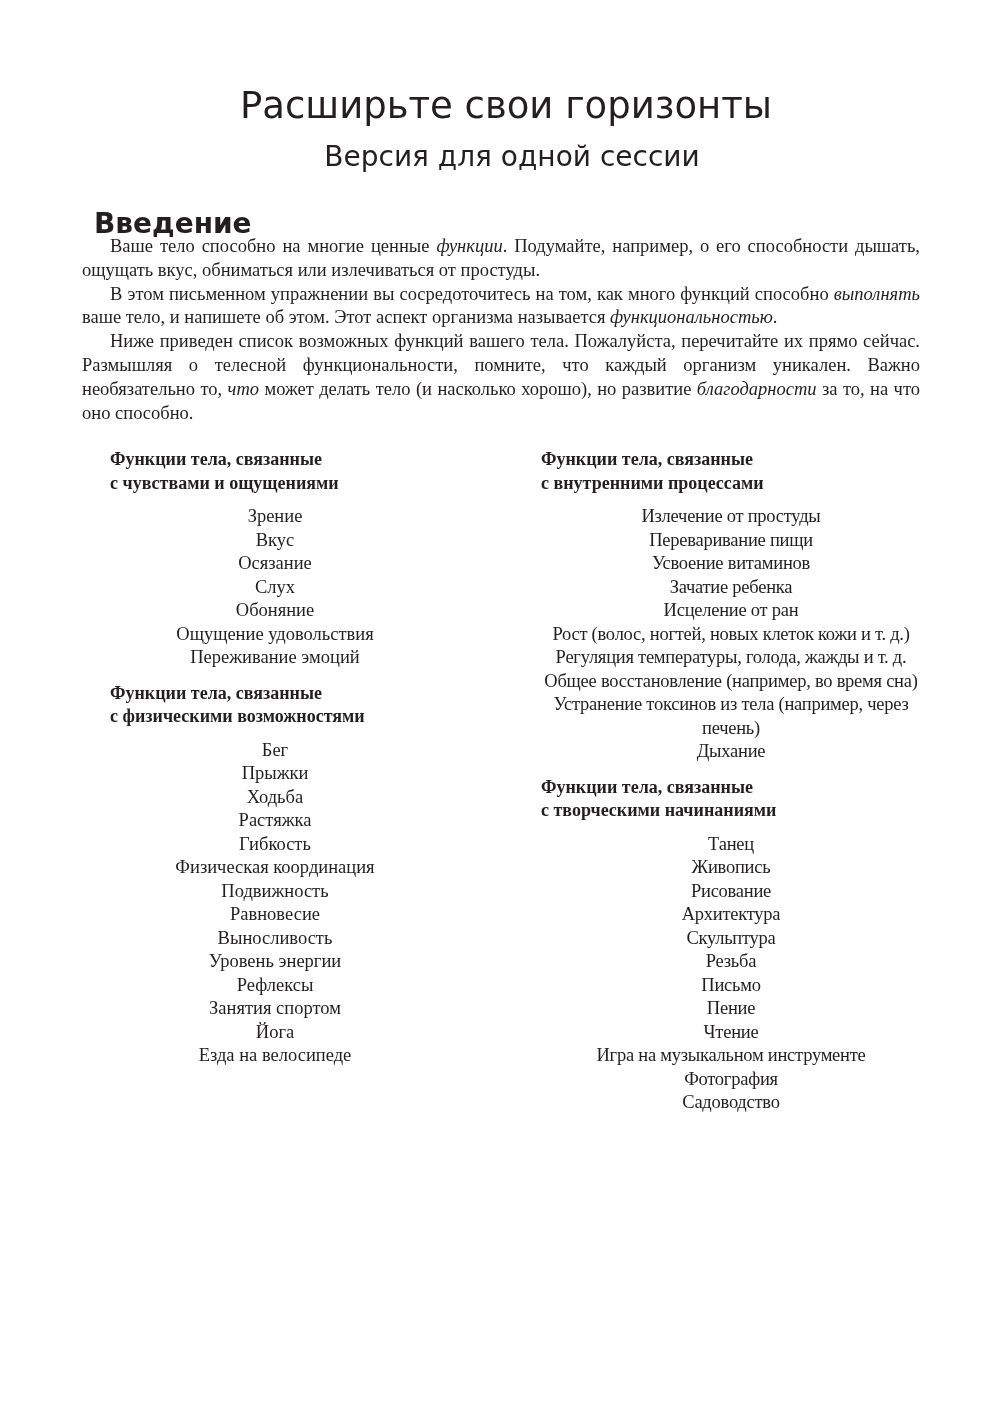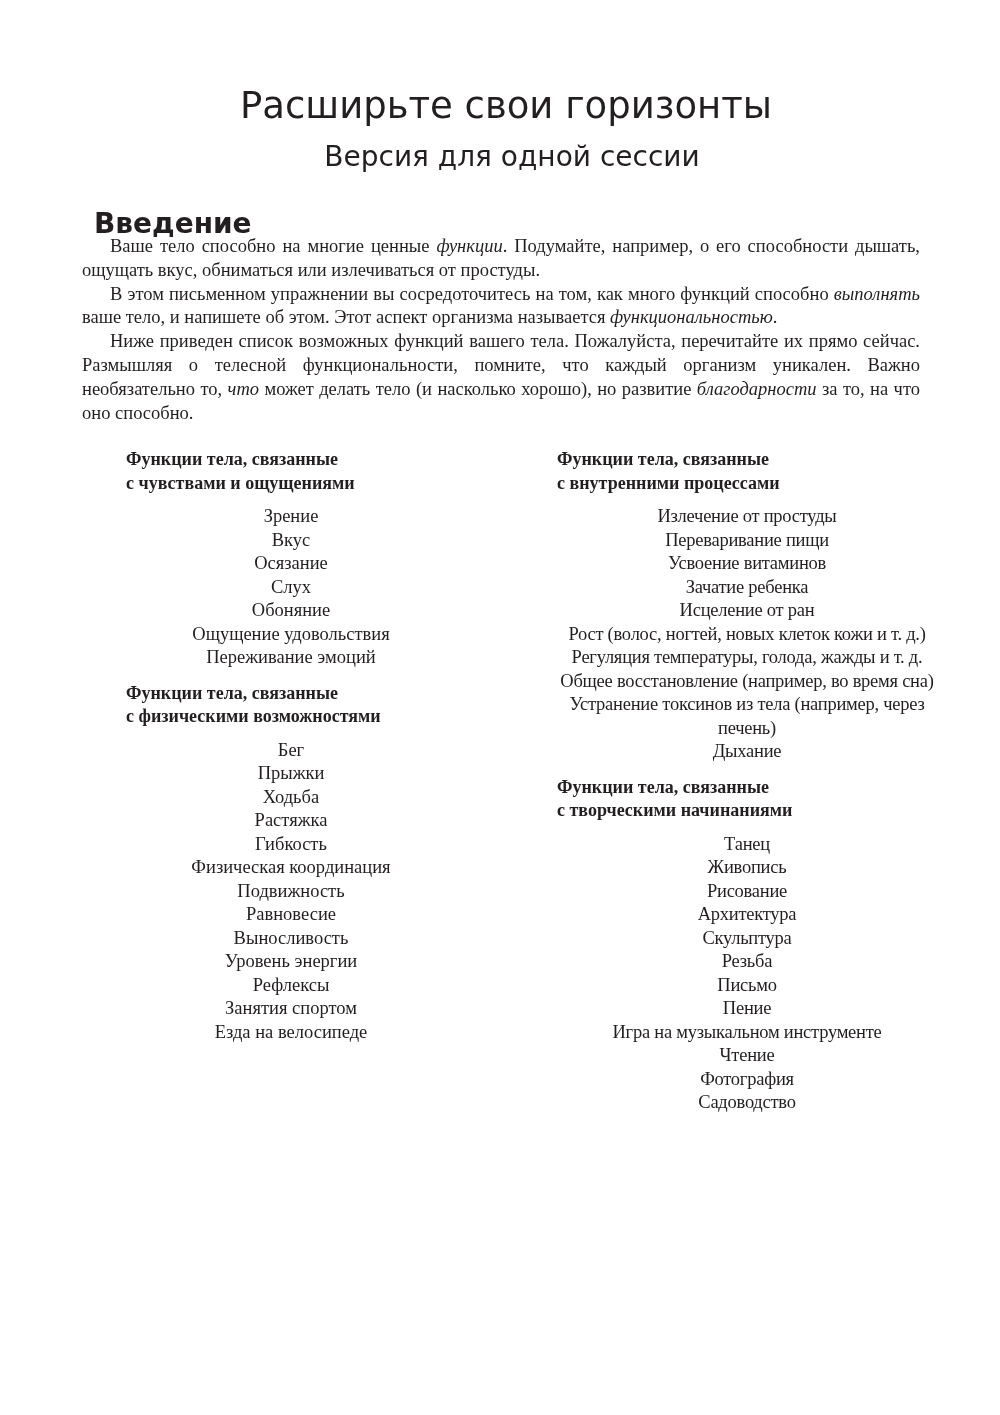--- a/index.html
+++ b/index.html
@@ -46,21 +46,20 @@
       top: 235px; left: 82px; width: 838px;
       font-size: 18.5px;
       line-height: 23.8px;
       text-align: justify;
     }
     .intro p { margin: 0; text-indent: 28px; }
     .intro em { font-style: italic; }
     .col {
       position: absolute;
       top: 448px;
-      margin-left: 16px;
     }
     .col-left { left: 110px; width: 330px; }
     .col-right { left: 541px; width: 380px; }
     .group { margin-bottom: 12px; }
     .group-heading {
       font-weight: bold;
       font-size: 18px;
       line-height: 23.5px;
       margin: 0 0 10px 0;
       white-space: pre-line;
@@ -111,20 +110,21 @@
         <li>Ходьба</li>
         <li>Растяжка</li>
         <li>Гибкость</li>
         <li>Физическая координация</li>
         <li>Подвижность</li>
         <li>Равновесие</li>
         <li>Выносливость</li>
         <li>Уровень энергии</li>
         <li>Рефлексы</li>
         <li>Занятия спортом</li>
+        <li>Йога</li>
         <li>Езда на велосипеде</li>
       </ul>
   </div>
 </div>
 
 <div class="col col-right">
   <div class="group">
     <div class="group-heading">Функции тела, связанные
 с внутренними процессами</div>
     <ul class="group-list">
@@ -145,19 +145,19 @@
 с творческими начинаниями</div>
     <ul class="group-list">
         <li>Танец</li>
         <li>Живопись</li>
         <li>Рисование</li>
         <li>Архитектура</li>
         <li>Скульптура</li>
         <li>Резьба</li>
         <li>Письмо</li>
         <li>Пение</li>
+        <li>Чтение</li>
         <li>Игра на музыкальном инструменте</li>
-        <li>Чтение</li>
         <li>Фотография</li>
         <li>Садоводство</li>
       </ul>
   </div>
 </div>
 
 </body></html>

